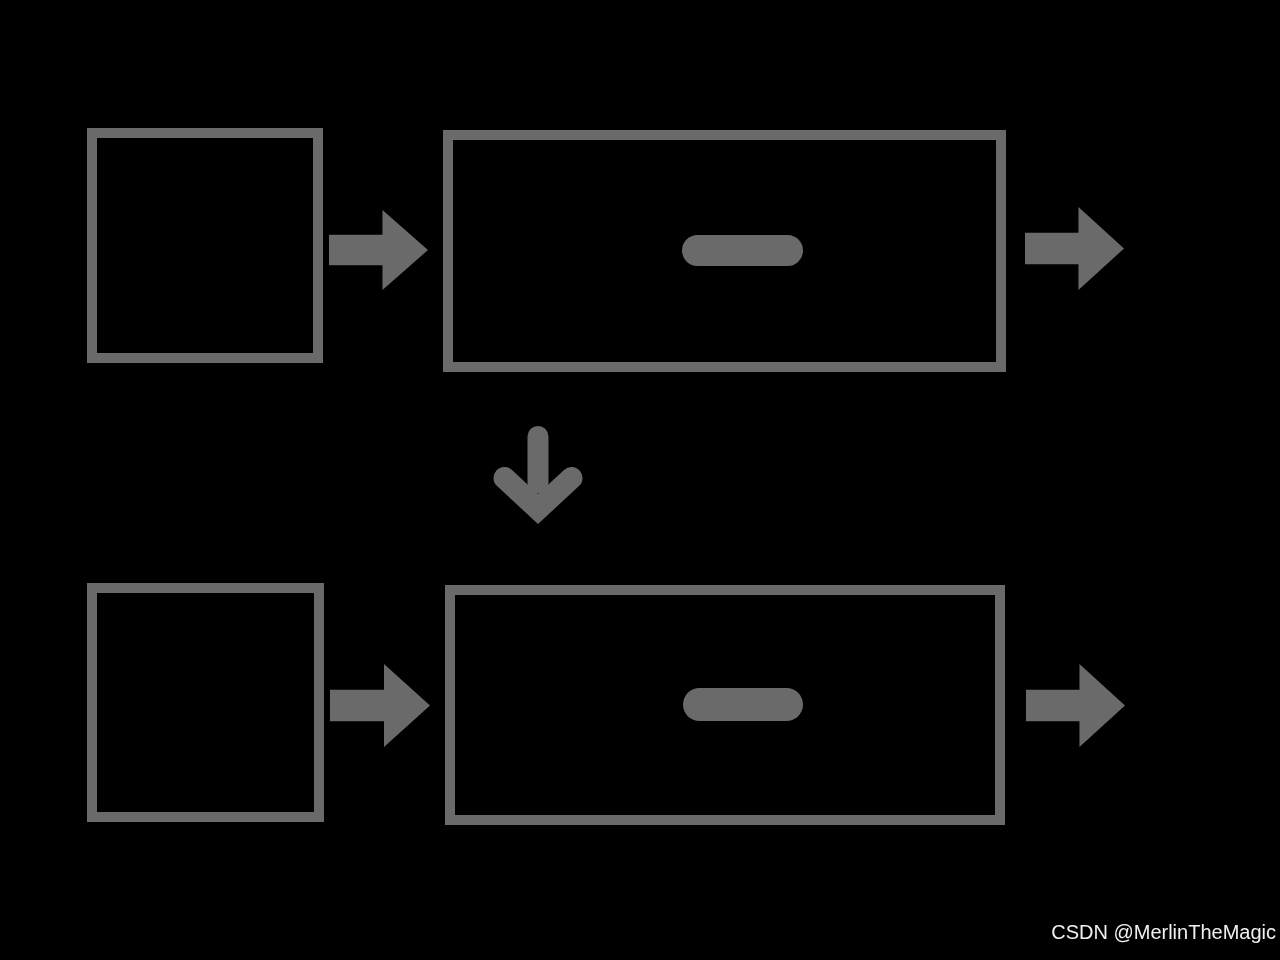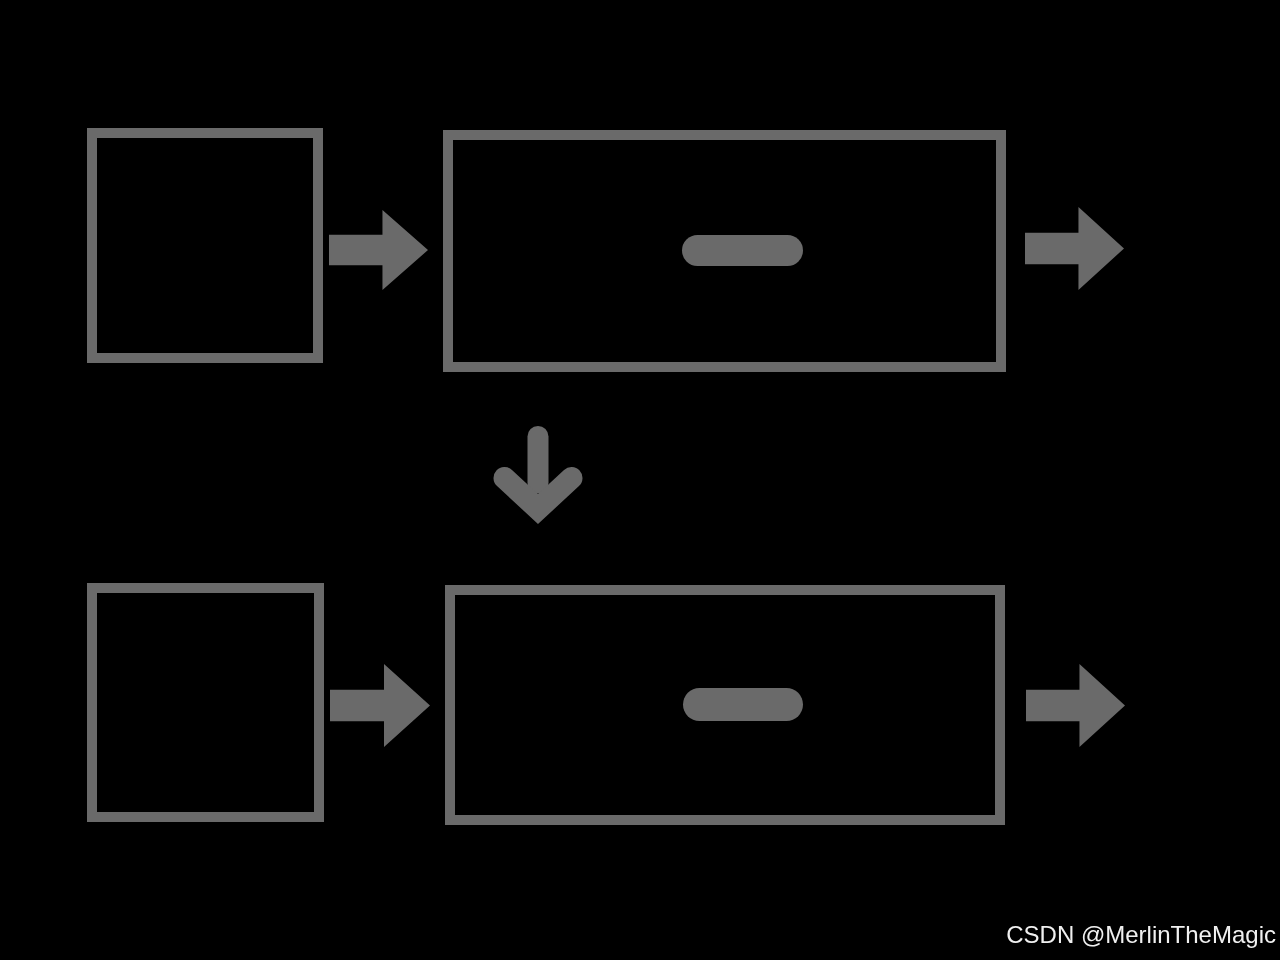--- a/index.html
+++ b/index.html
@@ -37,21 +37,21 @@
   .arrow polygon{ fill:var(--shape-gray); }
   .down-arrow path{
     fill:none;
     stroke:var(--shape-gray);
   }
   .watermark{
     position:absolute;
     right:4px;
     top:921px;
     color:var(--watermark);
-    font-size:24px;
+    font-size:20px;
     letter-spacing:0px;
     white-space:nowrap;
   }
 </style>
 </head>
 <body>
 
 <div class="canvas">
 
   <div class="box" style="left:87px; top:128px; width:236px; height:235px;"></div>

